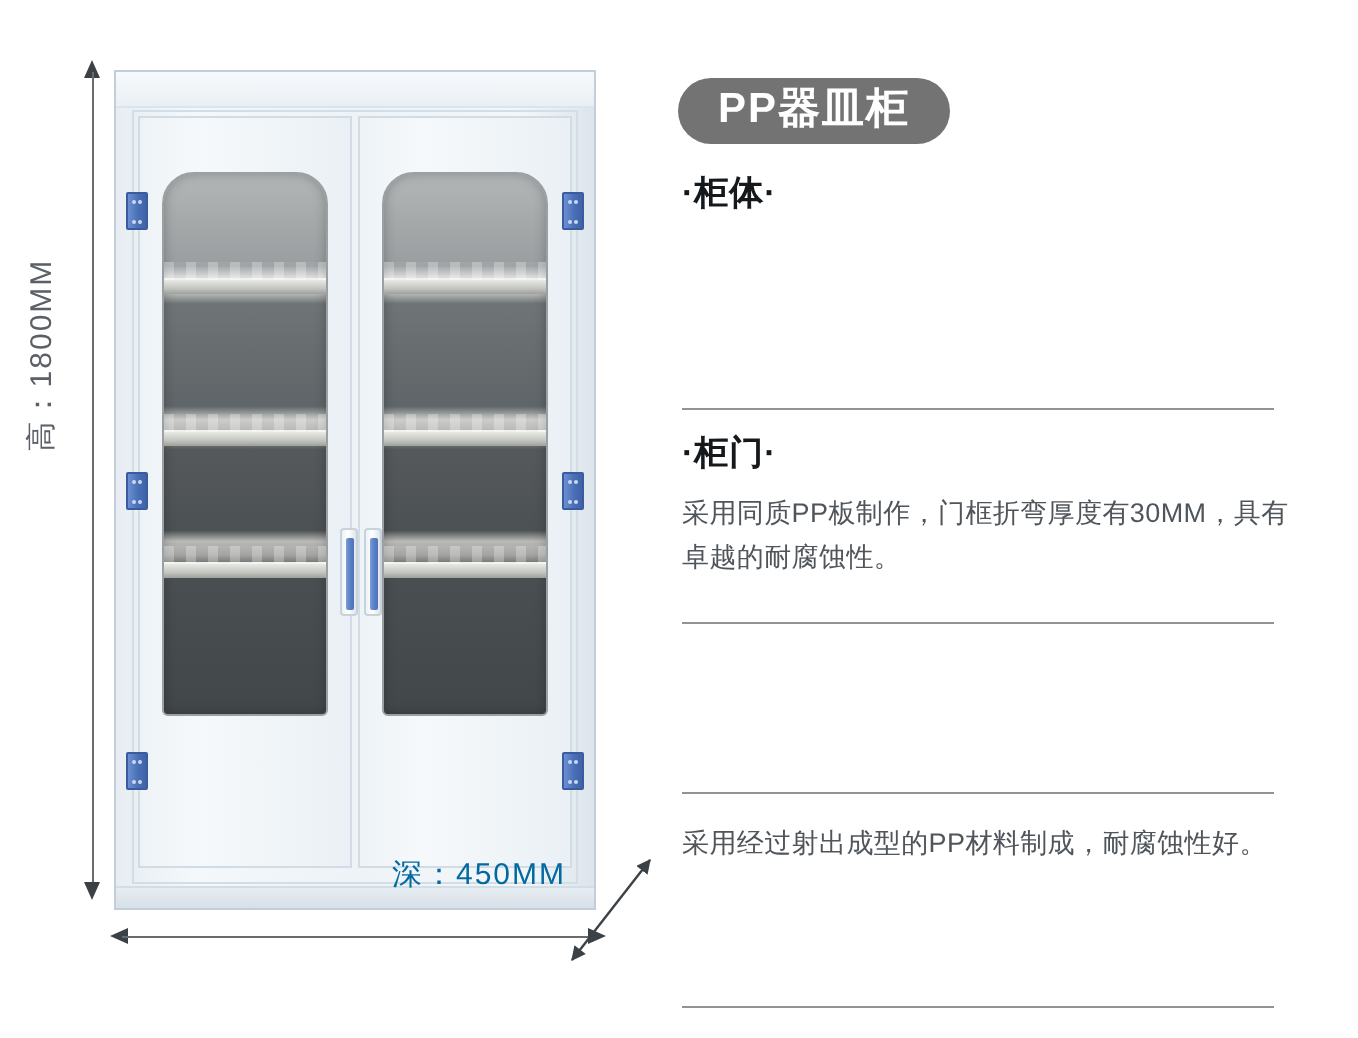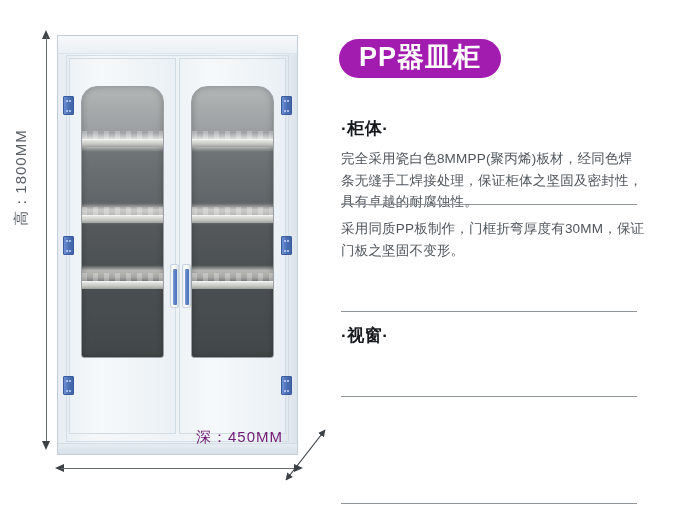--- a/index.html
+++ b/index.html
@@ -104,21 +104,21 @@
   #depth-dimension {
     position: absolute;
     left: 283px; top: 425px;
     width: 48px; height: 60px;
     overflow: visible;
   }
   #depth-label {
     position: absolute;
     left: 196px; top: 428px;
     font-size: 15px;
-    color: #701a75;
+    color: #0369a1;
     letter-spacing: 1px;
   }
 
   
   #cabinet {
     position: absolute;
     left: 57px; top: 35px;
     width: 241px; height: 420px;
     background: linear-gradient(to right, #e7edf2 0%, #f4f8fb 16%, #eef3f7 50%, #f3f7fa 84%, #dde5ec 100%);
     border: 1px solid #c3ced8;
@@ -250,23 +250,23 @@
     position: absolute;
     left: 333px; top: 0;
     width: 346px; height: 519px;
     padding: 0;
     box-sizing: border-box;
   }
   #title-badge {
     position: absolute;
     left: 6px; top: 39px;
     padding: 5px 20px 7px 20px;
-    background: #a21caf;
+    background: #737373;
     color: #ffffff;
-    font-size: 27px;
+    font-size: 21px;
     font-weight: bold;
     border-radius: 20px;
     letter-spacing: 1px;
     line-height: 1;
     white-space: nowrap;
   }
   .spec-section {
     position: absolute;
     left: 8px;
     width: 304px;
@@ -287,21 +287,21 @@
     letter-spacing: 0.2px;
   }
   .section-divider {
     position: absolute;
     left: 8px;
     width: 296px;
     height: 1px;
     background: #8f9499;
   }
 
-  #section-body-text   { top: 88px; margin-top: 32px; }
+  #section-body-text   { top: 88px; }
   #divider-1           { top: 204px; }
   #section-door        { top: 218px; }
   #divider-2           { top: 311px; }
   #section-window      { top: 327px; }
   #divider-3           { top: 396px; }
   #section-handle      { top: 411px; }
   #divider-4           { top: 503px; }
 </style>
 </head>
 <body>
@@ -375,30 +375,30 @@
     <div class="arrow-right"></div>
   </div>
 </div>
 
 <div id="spec-panel">
 
   <div id="title-badge">PP器皿柜</div>
 
   <div class="spec-section" id="section-body-text">
     <h3 class="section-heading">·柜体·</h3>
-    <p class="section-body">完全采用瓷白色8MMPP(聚丙烯)板材，经同色焊条无缝手工焊接处理，保证柜体之坚固及密封性，具有卓越的耐腐蚀性。</p>
   </div>
   <div class="section-divider" id="divider-1"></div>
 
   <div class="spec-section" id="section-door">
-    <p class="section-body">采用同质PP板制作，门框折弯厚度有30MM，保证门板之坚固不变形。</p>
+    <h3 class="section-heading">·柜门·</h3>
+    <p class="section-body">采用同质PP板制作，门框折弯厚度有30MM，具有卓越的耐腐蚀性。</p>
   </div>
   <div class="section-divider" id="divider-2"></div>
 
   <div class="spec-section" id="section-window">
-    <h3 class="section-heading">·视窗·</h3>
   </div>
   <div class="section-divider" id="divider-3"></div>
 
   <div class="spec-section" id="section-handle">
+    <p class="section-body">采用经过射出成型的PP材料制成，耐腐蚀性好。</p>
   </div>
   <div class="section-divider" id="divider-4"></div>
 </div>
 
 </body></html>

